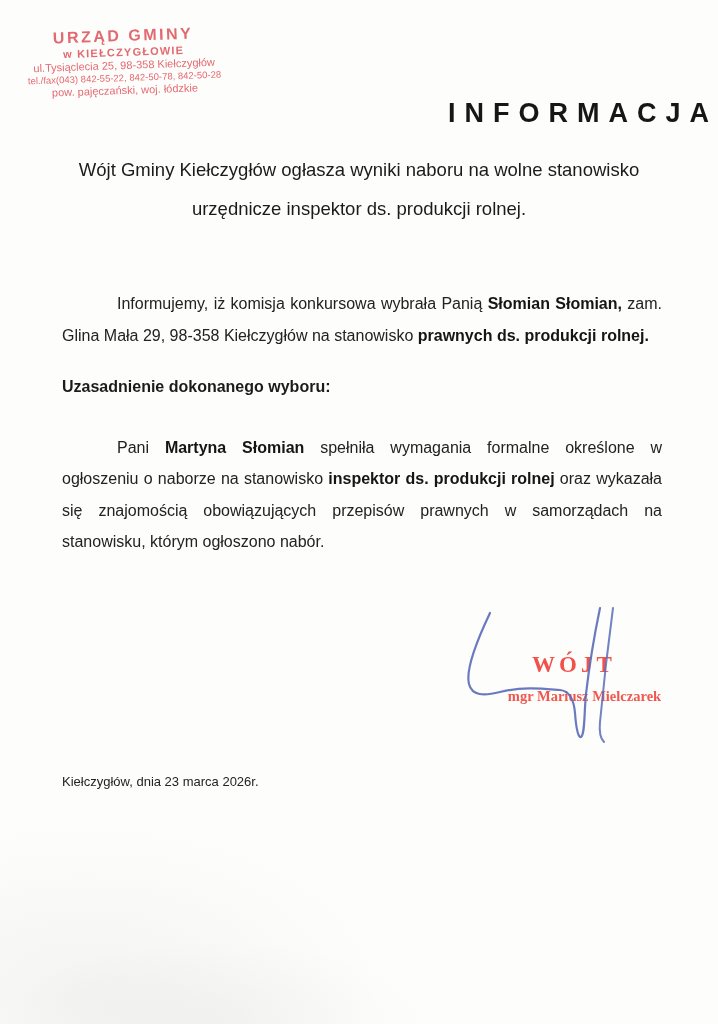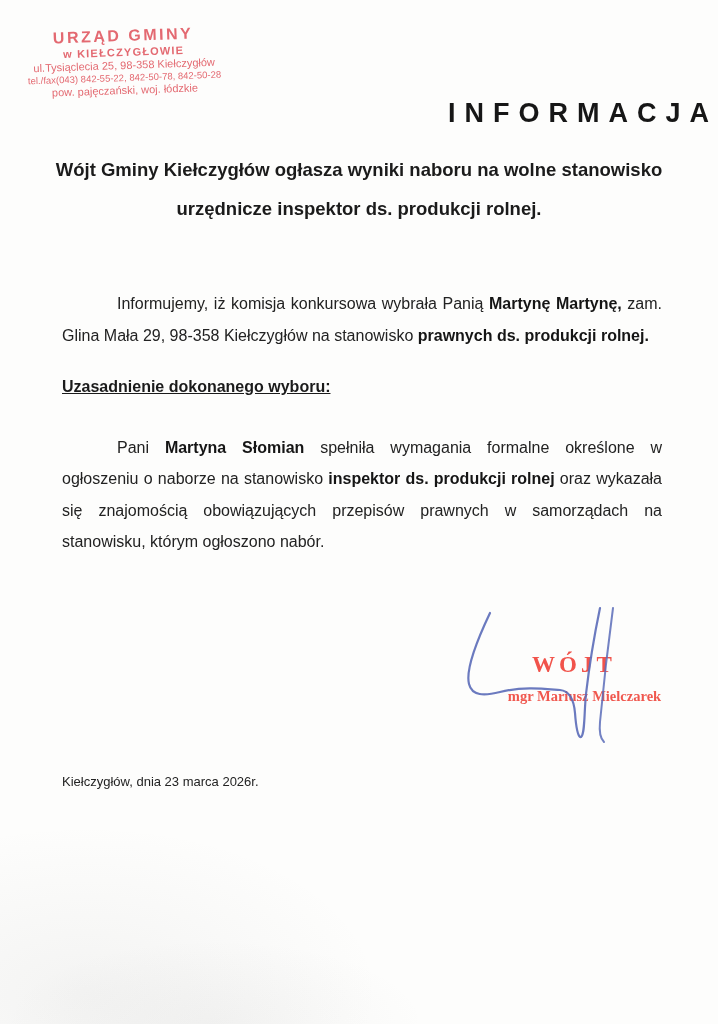--- a/index.html
+++ b/index.html
@@ -40,21 +40,21 @@
     position:absolute;top:80px;left:0;right:0;
     text-align:right;
     font-size:27px;font-weight:bold;letter-spacing:9px;
     color:#161616;
   }
 
   
   .headline{
     position:absolute;top:150px;left:40px;right:40px;
     text-align:center;
-    font-size:18.5px;font-weight:bold;
+    font-size:18.5px;font-weight:normal;
     color:#1b1b1b;
   }
   .headline div{line-height:39px;}
 
   
   .content{
     position:absolute;top:288px;left:62px;width:600px;
     font-size:16px;color:#222;
   }
   .para{
@@ -63,21 +63,20 @@
     text-indent:55px;
     line-height:31.5px;
   }
   .para b{color:#151515;}
   .section-heading{
     margin:20px 0 0 0;
     font-weight:bold;
     line-height:31.5px;
     text-indent:0;
     color:#1b1b1b;
-    text-decoration:underline;
   }
   .p2{margin-top:29px;}
   .p3{margin-top:0;}
 
   
   .signature-block{
     position:absolute;left:450px;top:600px;width:240px;height:155px;font-family:Liberation Serif, serif;
   }
   .sig-title{
     position:absolute;left:82px;top:52px;
@@ -112,21 +111,21 @@
 
   <h1 class="doc-title">INFORMACJA</h1>
 
   <div class="headline">
     <div>Wójt Gminy Kiełczygłów ogłasza wyniki naboru na wolne stanowisko</div>
     <div>urzędnicze inspektor ds. produkcji rolnej.</div>
   </div>
 
   <div class="content">
 
-    <p class="para p1"><span>Informujemy, iż komisja konkursowa wybrała Panią </span><b>Martynę Martynę,</b><span> zam. Glina Mała 29, 98-358 Kiełczygłów na stanowisko </span><b>prawnych ds. produkcji rolnej.</b></p>
+    <p class="para p1"><span>Informujemy, iż komisja konkursowa wybrała Panią </span><b>Słomian Słomian,</b><span> zam. Glina Mała 29, 98-358 Kiełczygłów na stanowisko </span><b>prawnych ds. produkcji rolnej.</b></p>
 
     <p class="para section-heading">Uzasadnienie dokonanego wyboru:</p>
 
     <p class="para p2"><span>Pani </span><b>Martyna Słomian</b><span> spełniła wymagania formalne określone w ogłoszeniu o naborze na stanowisko </span><b>inspektor ds. produkcji rolnej</b><span> oraz wykazała się znajomością obowiązujących przepisów prawnych w samorządach na stanowisku, którym ogłoszono nabór.</span></p>
 
   </div>
 
   <div class="signature-block">
     <div class="sig-title">WÓJT</div>
     <div class="sig-name">mgr Mariusz Mielczarek</div>

